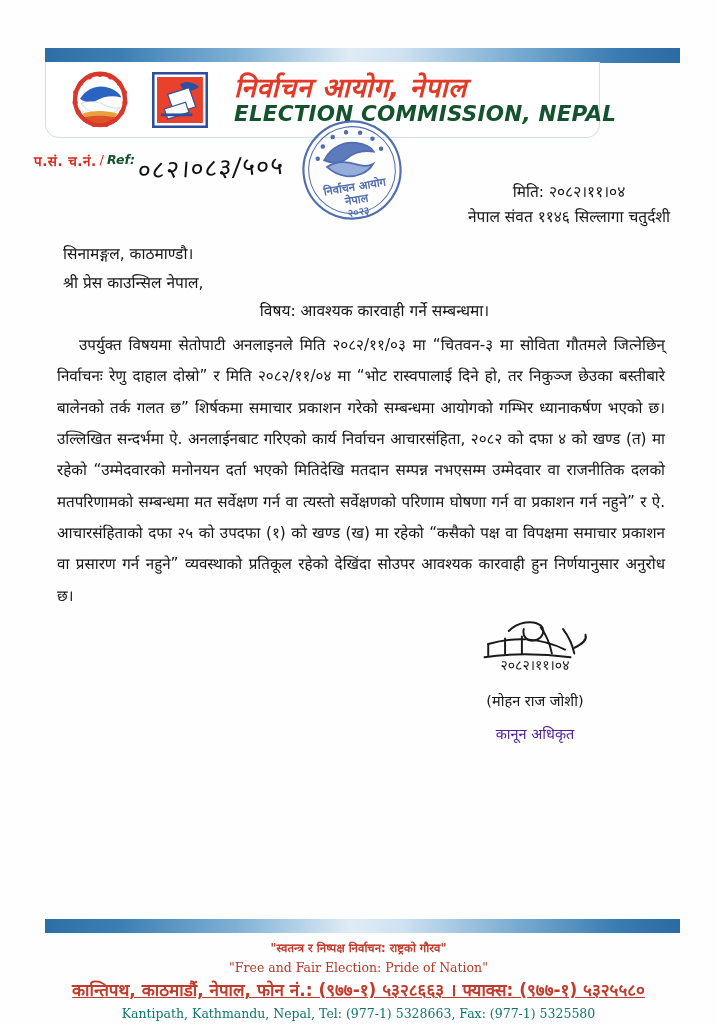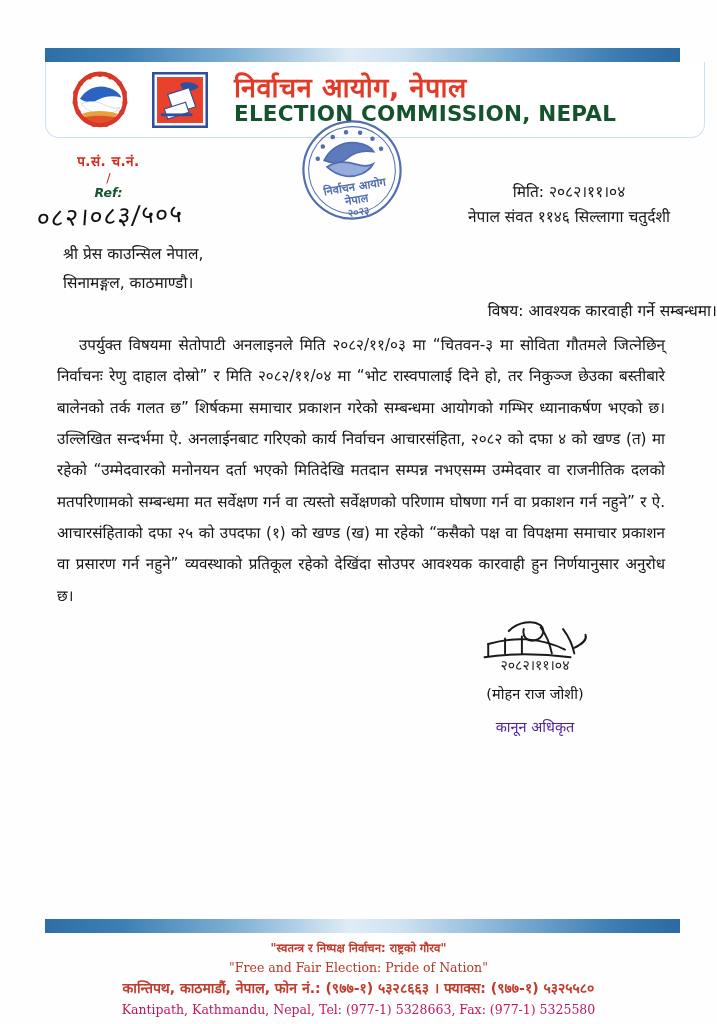--- a/index.html
+++ b/index.html
@@ -34,30 +34,31 @@
         #3b7cb2 90%, #2b6aa2 100%);
   }
   .bluebar.top { top: 48px; }
   .bluebar.bottom { top: 919px; height: 14px; }
 
   
   .letterhead {
     position: absolute;
     left: 45px;
     top: 62px;
-    width: 660px;
+    width: 555px;
     height: 76px;
     background: #ffffff;
     border: 1px solid #cfe0ee;
     border-top: none;
     border-radius: 0 0 14px 14px;
     box-sizing: border-box;
     display: flex;
     align-items: center;
     padding: 0 14px;
+    font-style: italic;
   }
 
   .emblem {
     width: 64px;
     height: 60px;
     margin-left: 8px;
     flex: none;
   }
   .ballot-logo {
     width: 56px;
@@ -85,22 +86,21 @@
     margin-top: 1px;
     font-family: "DejaVu Sans", "Liberation Sans", sans-serif;
   }
 
   
   .ref-row {
     position: absolute;
     left: 34px;
     top: 152px;
     display: flex;
-    align-items: center;
-    flex-direction: column;
+    align-items: flex-start;
   }
   .ref-label-np {
     color: #d22b1e;
     font-size: 13.5px;
     font-weight: bold;
     letter-spacing: 0.5px;
   }
   .ref-slash {
     color: #d22b1e;
     font-size: 13px;
@@ -158,21 +158,21 @@
     font-size: 15.5px;
     color: #151515;
   }
 
   
   .subject {
     position: absolute;
     left: 0;
     right: 0;
     top: 299px;
-    text-align: right;
+    text-align: center;
     font-size: 15.5px;
     color: #141414;
     padding-left: 32px;
   }
 
   
   .body-text {
     position: absolute;
     left: 57px;
     top: 330px;
@@ -190,21 +190,21 @@
     position: absolute;
     left: 430px;
     top: 616px;
     width: 210px;
     text-align: center;
   }
   .signature-svg { width: 150px; height: 58px; display: block; margin: 0 auto; }
   .sign-name {
     font-size: 14.5px;
     color: #141414;
-    margin-top: 9px;
+    margin-top: 16px;
   }
   .sign-title {
     font-size: 14.5px;
     color: #4c1d95;
     margin-top: 13px;
   }
 
   
   .footer {
     position: absolute;
@@ -219,28 +219,29 @@
     font-weight: bold;
     line-height: 1.55;
   }
   .f-motto-en {
     font-size: 12.5px;
     color: #b23a2b;
     font-family: "DejaVu Serif", "Liberation Serif", serif;
     line-height: 1.55;
   }
   .f-addr-np {
-    font-size: 14px;
+    font-size: 17px;
     color: #c23b2c;
     font-weight: bold;
     line-height: 1.6;
+    text-decoration: underline;
   }
   .f-addr-en, .f-contact-en {
     font-size: 12.5px;
-    color: #be185d;
+    color: #0f766e;
     font-family: "DejaVu Serif", "Liberation Serif", serif;
     line-height: 1.6;
   }
 </style>
 </head>
 <body>
 
 <div class="page">
 
   <div class="bluebar top"></div>
@@ -316,22 +317,22 @@
     <span class="ref-label-en">Ref:</span>
     <span class="ref-value">०८२।०८३/५०५</span>
   </div>
 
   <div class="date-block">
     <div class="date-line">मिति: २०८२।११।०४</div>
     <div class="date-line">नेपाल संवत ११४६ सिल्लागा चतुर्दशी</div>
   </div>
 
   <div class="addressee">
+    <div>सिनामङ्गल, काठमाण्डौ।</div>
     <div>श्री प्रेस काउन्सिल नेपाल,</div>
-    <div>सिनामङ्गल, काठमाण्डौ।</div>
   </div>
 
   <div class="subject">विषय: आवश्यक कारवाही गर्ने सम्बन्धमा।</div>
 
   <div class="body-text">उपर्युक्त विषयमा सेतोपाटी अनलाइनले मिति २०८२/११/०३ मा “चितवन-३ मा सोविता गौतमले जित्नेछिन् निर्वाचनः रेणु दाहाल दोस्रो” र मिति २०८२/११/०४ मा “भोट रास्वपालाई दिने हो, तर निकुञ्ज छेउका बस्तीबारे बालेनको तर्क गलत छ” शिर्षकमा समाचार प्रकाशन गरेको सम्बन्धमा आयोगको गम्भिर ध्यानाकर्षण भएको छ। उल्लिखित सन्दर्भमा ऐ. अनलाईनबाट गरिएको कार्य निर्वाचन आचारसंहिता, २०८२ को दफा ४ को खण्ड (त) मा रहेको “उम्मेदवारको मनोनयन दर्ता भएको मितिदेखि मतदान सम्पन्न नभएसम्म उम्मेदवार वा राजनीतिक दलको मतपरिणामको सम्बन्धमा मत सर्वेक्षण गर्न वा त्यस्तो सर्वेक्षणको परिणाम घोषणा गर्न वा प्रकाशन गर्न नहुने” र ऐ. आचारसंहिताको दफा २५ को उपदफा (१) को खण्ड (ख) मा रहेको “कसैको पक्ष वा विपक्षमा समाचार प्रकाशन वा प्रसारण गर्न नहुने” व्यवस्थाको प्रतिकूल रहेको देखिंदा सोउपर आवश्यक कारवाही हुन निर्णयानुसार अनुरोध छ।</div>
 
   <div class="sign-block">
     <svg class="signature-svg" viewBox="0 0 160 62">
       <g fill="none" stroke="#1a1a1a" stroke-width="2.1" stroke-linecap="round">
         <path d="M52 16 C62 6 78 4 86 10 C92 15 88 24 80 26 C72 28 66 22 68 14"></path>

